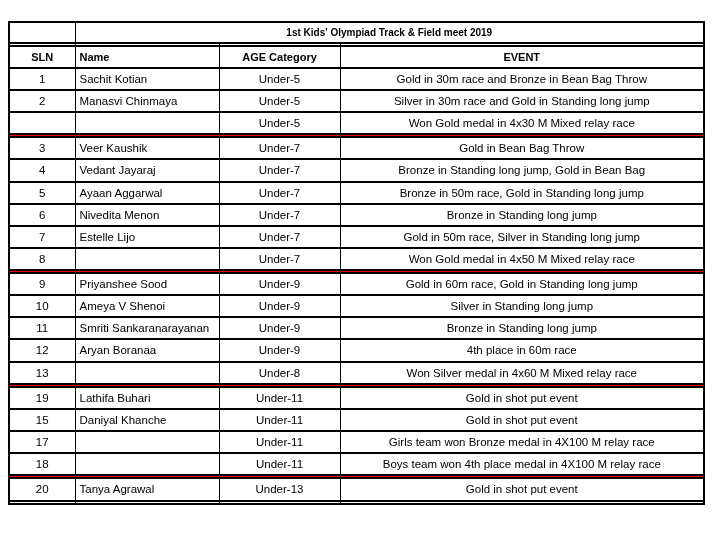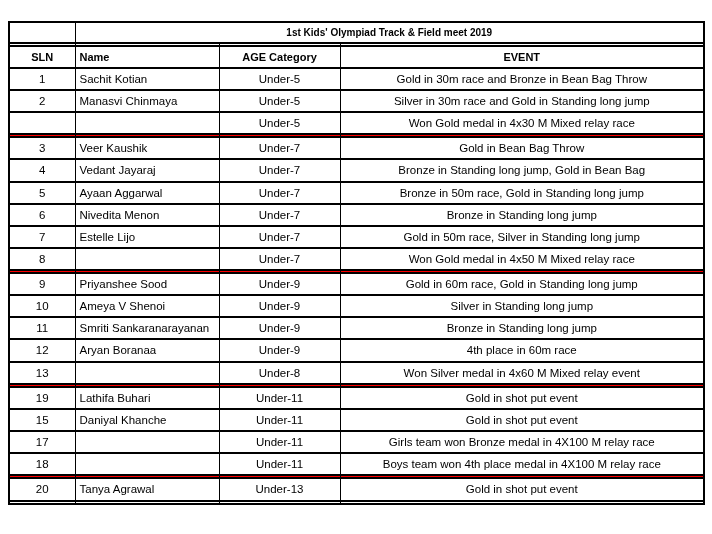--- a/index.html
+++ b/index.html
@@ -169,21 +169,21 @@
         <tr>
           <td>12</td>
           <td class="name">Aryan Boranaa</td>
           <td>Under-9</td>
           <td>4th place in 60m race</td>
         </tr>
         <tr>
           <td>13</td>
           <td class="name"></td>
           <td>Under-8</td>
-          <td>Won Silver medal in 4x60 M Mixed relay event</td>
+          <td>Won Silver medal in 4x60 M Mixed relay race</td>
         </tr>
         <tr class="sep">
           <td></td>
           <td class="name"></td>
           <td></td>
           <td></td>
         </tr>
         <tr>
           <td>19</td>
           <td class="name">Lathifa Buhari</td>

